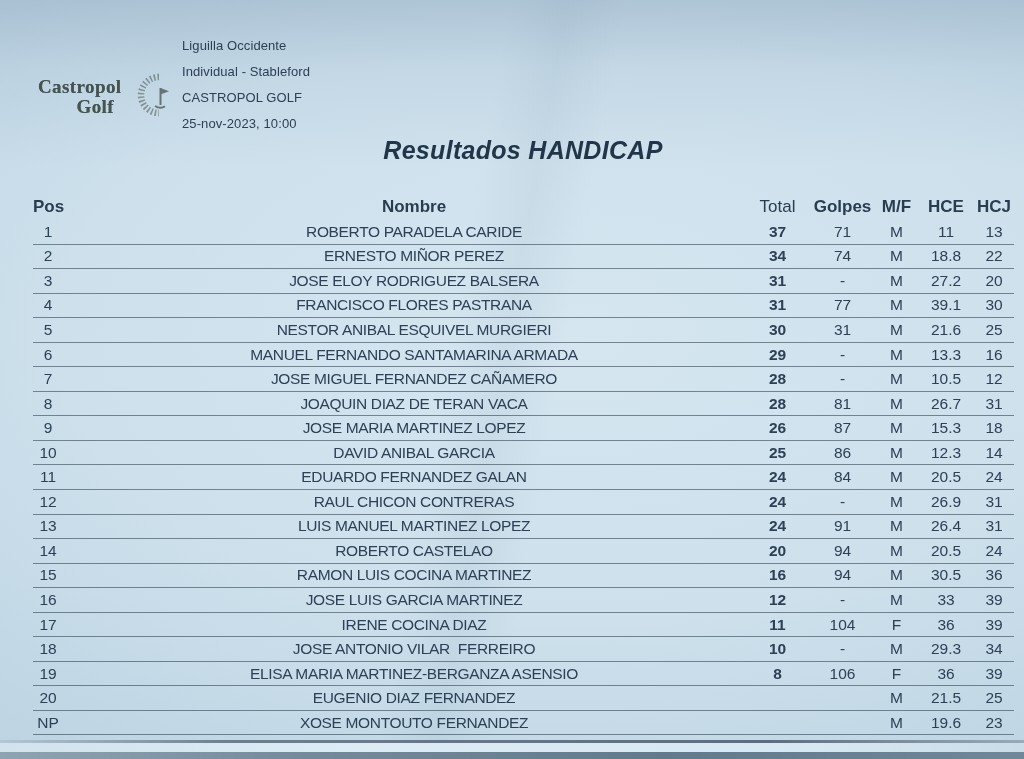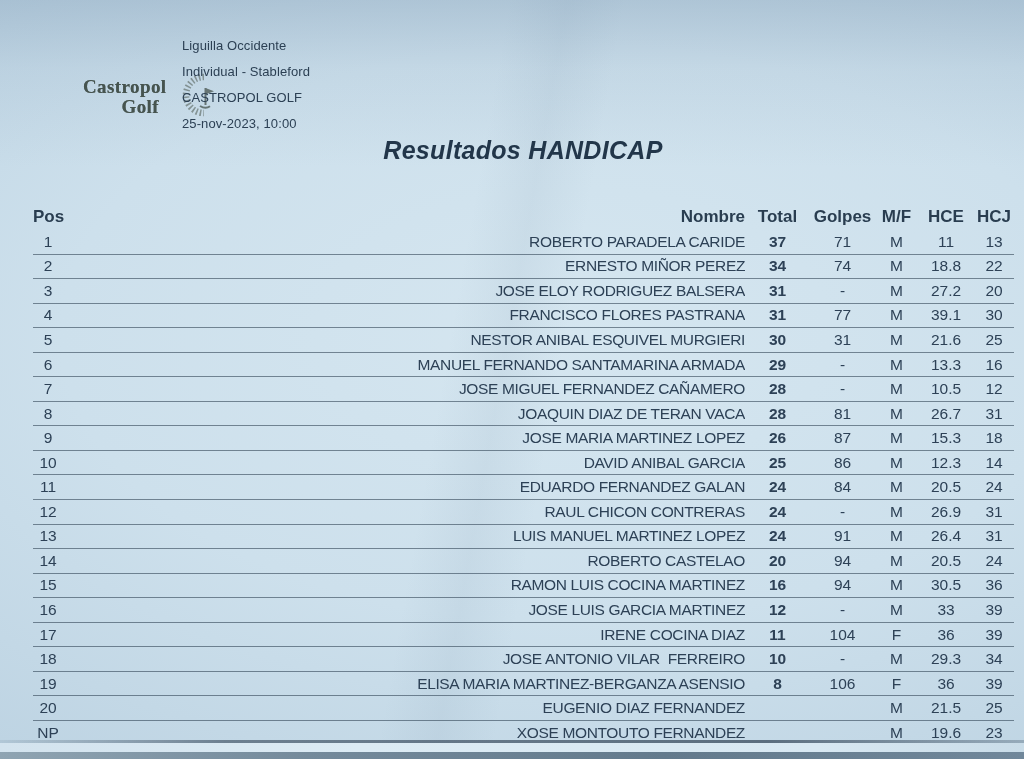--- a/index.html
+++ b/index.html
@@ -22,49 +22,49 @@
   }
   .edge-highlight { position:absolute; left:0; right:0; top:742.5px; height:9px;
     background:linear-gradient(90deg, #d3e3ee, #dcebf4 35%, #d8e8f2 80%, #c9dce8);
   }
   .edge-desk { position:absolute; left:0; right:0; top:751.5px; bottom:0;
     background:linear-gradient(90deg, #8fa4b2 0%, #748a9b 30%, #637a8c 65%, #70879a 100%);
   }
 
   
   .brand { position:absolute; left:38px; top:72px; display:flex; align-items:center; 
-    color:#46544f;margin-left:45px; }
+    color:#46544f; }
   .brand-text { width:92px; font-family:"Liberation Serif", serif; font-weight:bold;
     font-size:19px; line-height:20px; letter-spacing:0.4px; text-shadow:0 0 0.6px rgba(70,84,79,0.7); }
   .brand-l1 { text-align:left; }
   .brand-l2 { text-align:right; padding-right:16px; }
   .brand-emblem { opacity:0.78; }
 
   
   .info { position:absolute; left:182px; top:33px; font-size:13px; line-height:26px;
     color:#2c4054; letter-spacing:0.1px; }
 
   
   .title { position:absolute; left:0; top:136px; width:1024px; text-align:center;
     transform:translateX(11px); font-size:25px; font-weight:bold; font-style:italic;
     color:#22364a; letter-spacing:0.3px; }
 
   
-  .table { position:absolute; left:33px; top:204px; width:981px; }
+  .table { position:absolute; left:33px; top:194px; width:981px; }
   .row { display:grid; grid-template-columns:30px 1fr 65px 65px 43px 56px 40px;
     align-items:center; height:24.55px;
     border-bottom:1.4px solid rgba(43,62,80,0.58); font-size:15.5px; }
   .thead { height:26px; border-bottom:none; font-weight:bold; font-size:17px; color:#293d50; }
   .c-pos { text-align:center; }
-  .c-name { padding-left:20px; text-align:right; white-space:pre; overflow:hidden;
+  .c-name { padding-left:20px; text-align:center; white-space:pre; overflow:hidden;
     letter-spacing:-0.35px; }
   .thead .c-name { letter-spacing:0; }
   .c-total, .c-golpes, .c-mf, .c-hce, .c-hcj { text-align:center; }
   .row .c-total { font-weight:bold; }
-  .thead .c-total { font-weight:bold; }
+  .thead .c-total { font-weight:normal; }
 </style>
 </head>
 <body>
 
 <div class="photo">
 
   <div class="brand">
     <div class="brand-text">
       <div class="brand-l1">Castropol</div>
       <div class="brand-l2">Golf</div>

